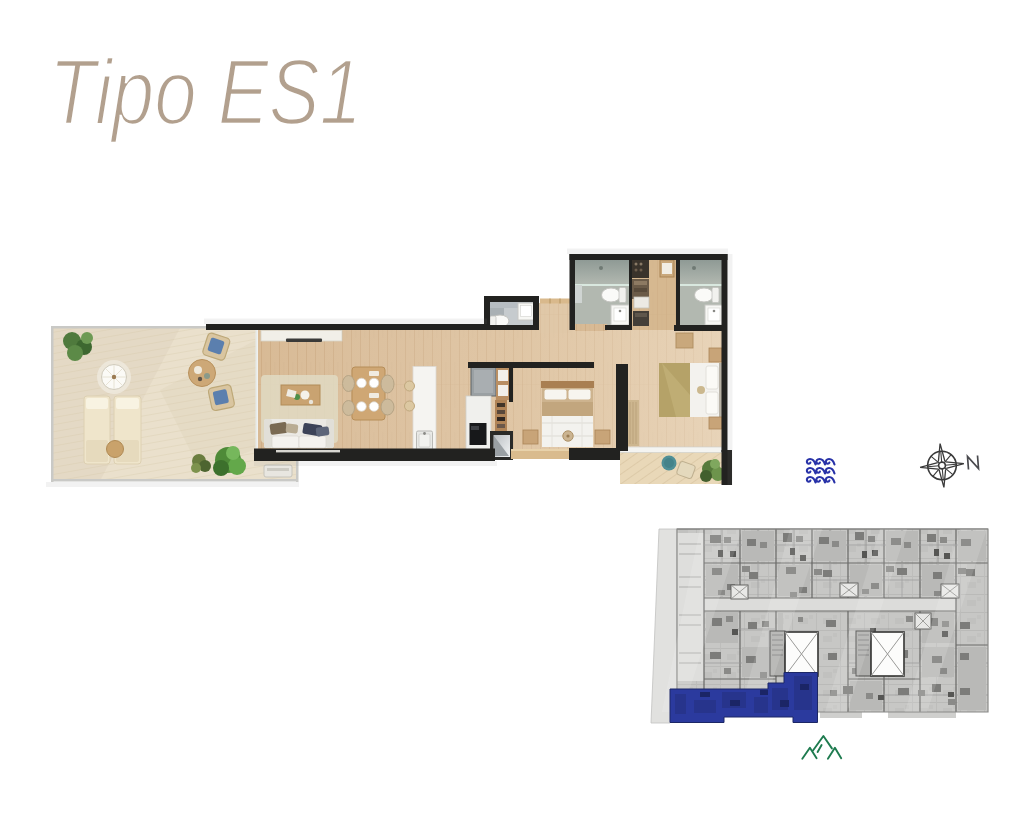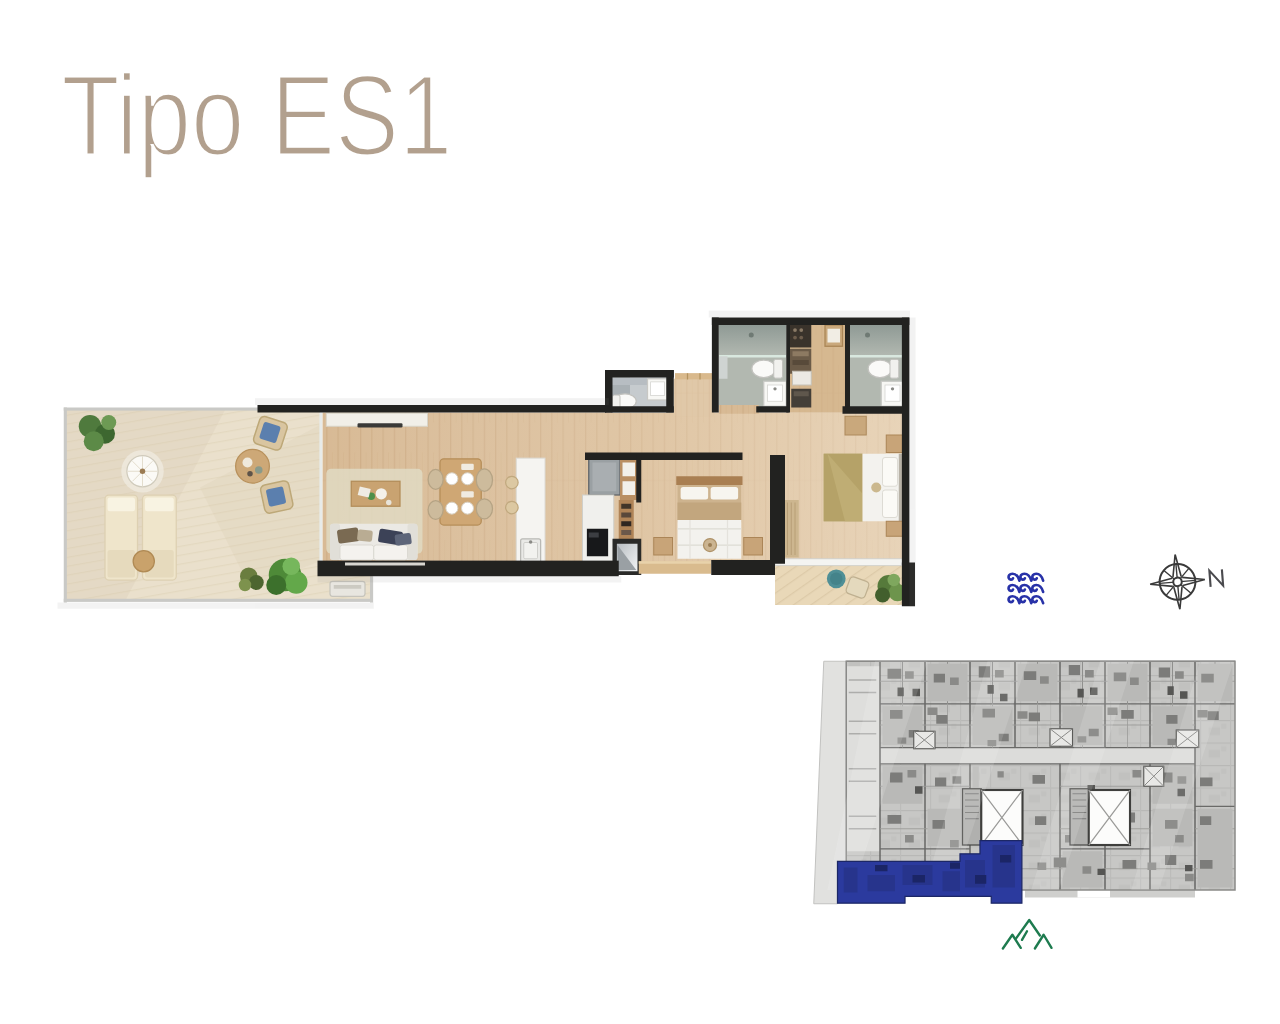--- a/index.html
+++ b/index.html
@@ -1,16 +1,16 @@
 <!DOCTYPE html>
 <html><head>
 <meta charset="utf-8">
 <style>
 html,body{margin:0;padding:0;background:#ffffff;}
-.page{position:relative;width:1024px;height:819px;overflow:hidden;background:#1d4ed8;font-family:"Liberation Sans",sans-serif;}
+.page{position:relative;width:1024px;height:819px;overflow:hidden;background:#1d4ed8;font-family:"Liberation Sans",sans-serif;font-style:italic;}
 </style>
 </head>
 <body>
 <div class="page">
 <svg width="1024" height="819" viewBox="0 0 1024 819">
 <defs>
 <pattern id="wood" width="9" height="70" patternUnits="userSpaceOnUse">
   <rect width="9" height="70" fill="#d8ba95"></rect>
   <rect x="0" width="1" height="70" fill="#c09a72" opacity="0.4"></rect>
   <rect x="4.5" y="12" width="0.8" height="46" fill="#cfae86" opacity="0.35"></rect>

